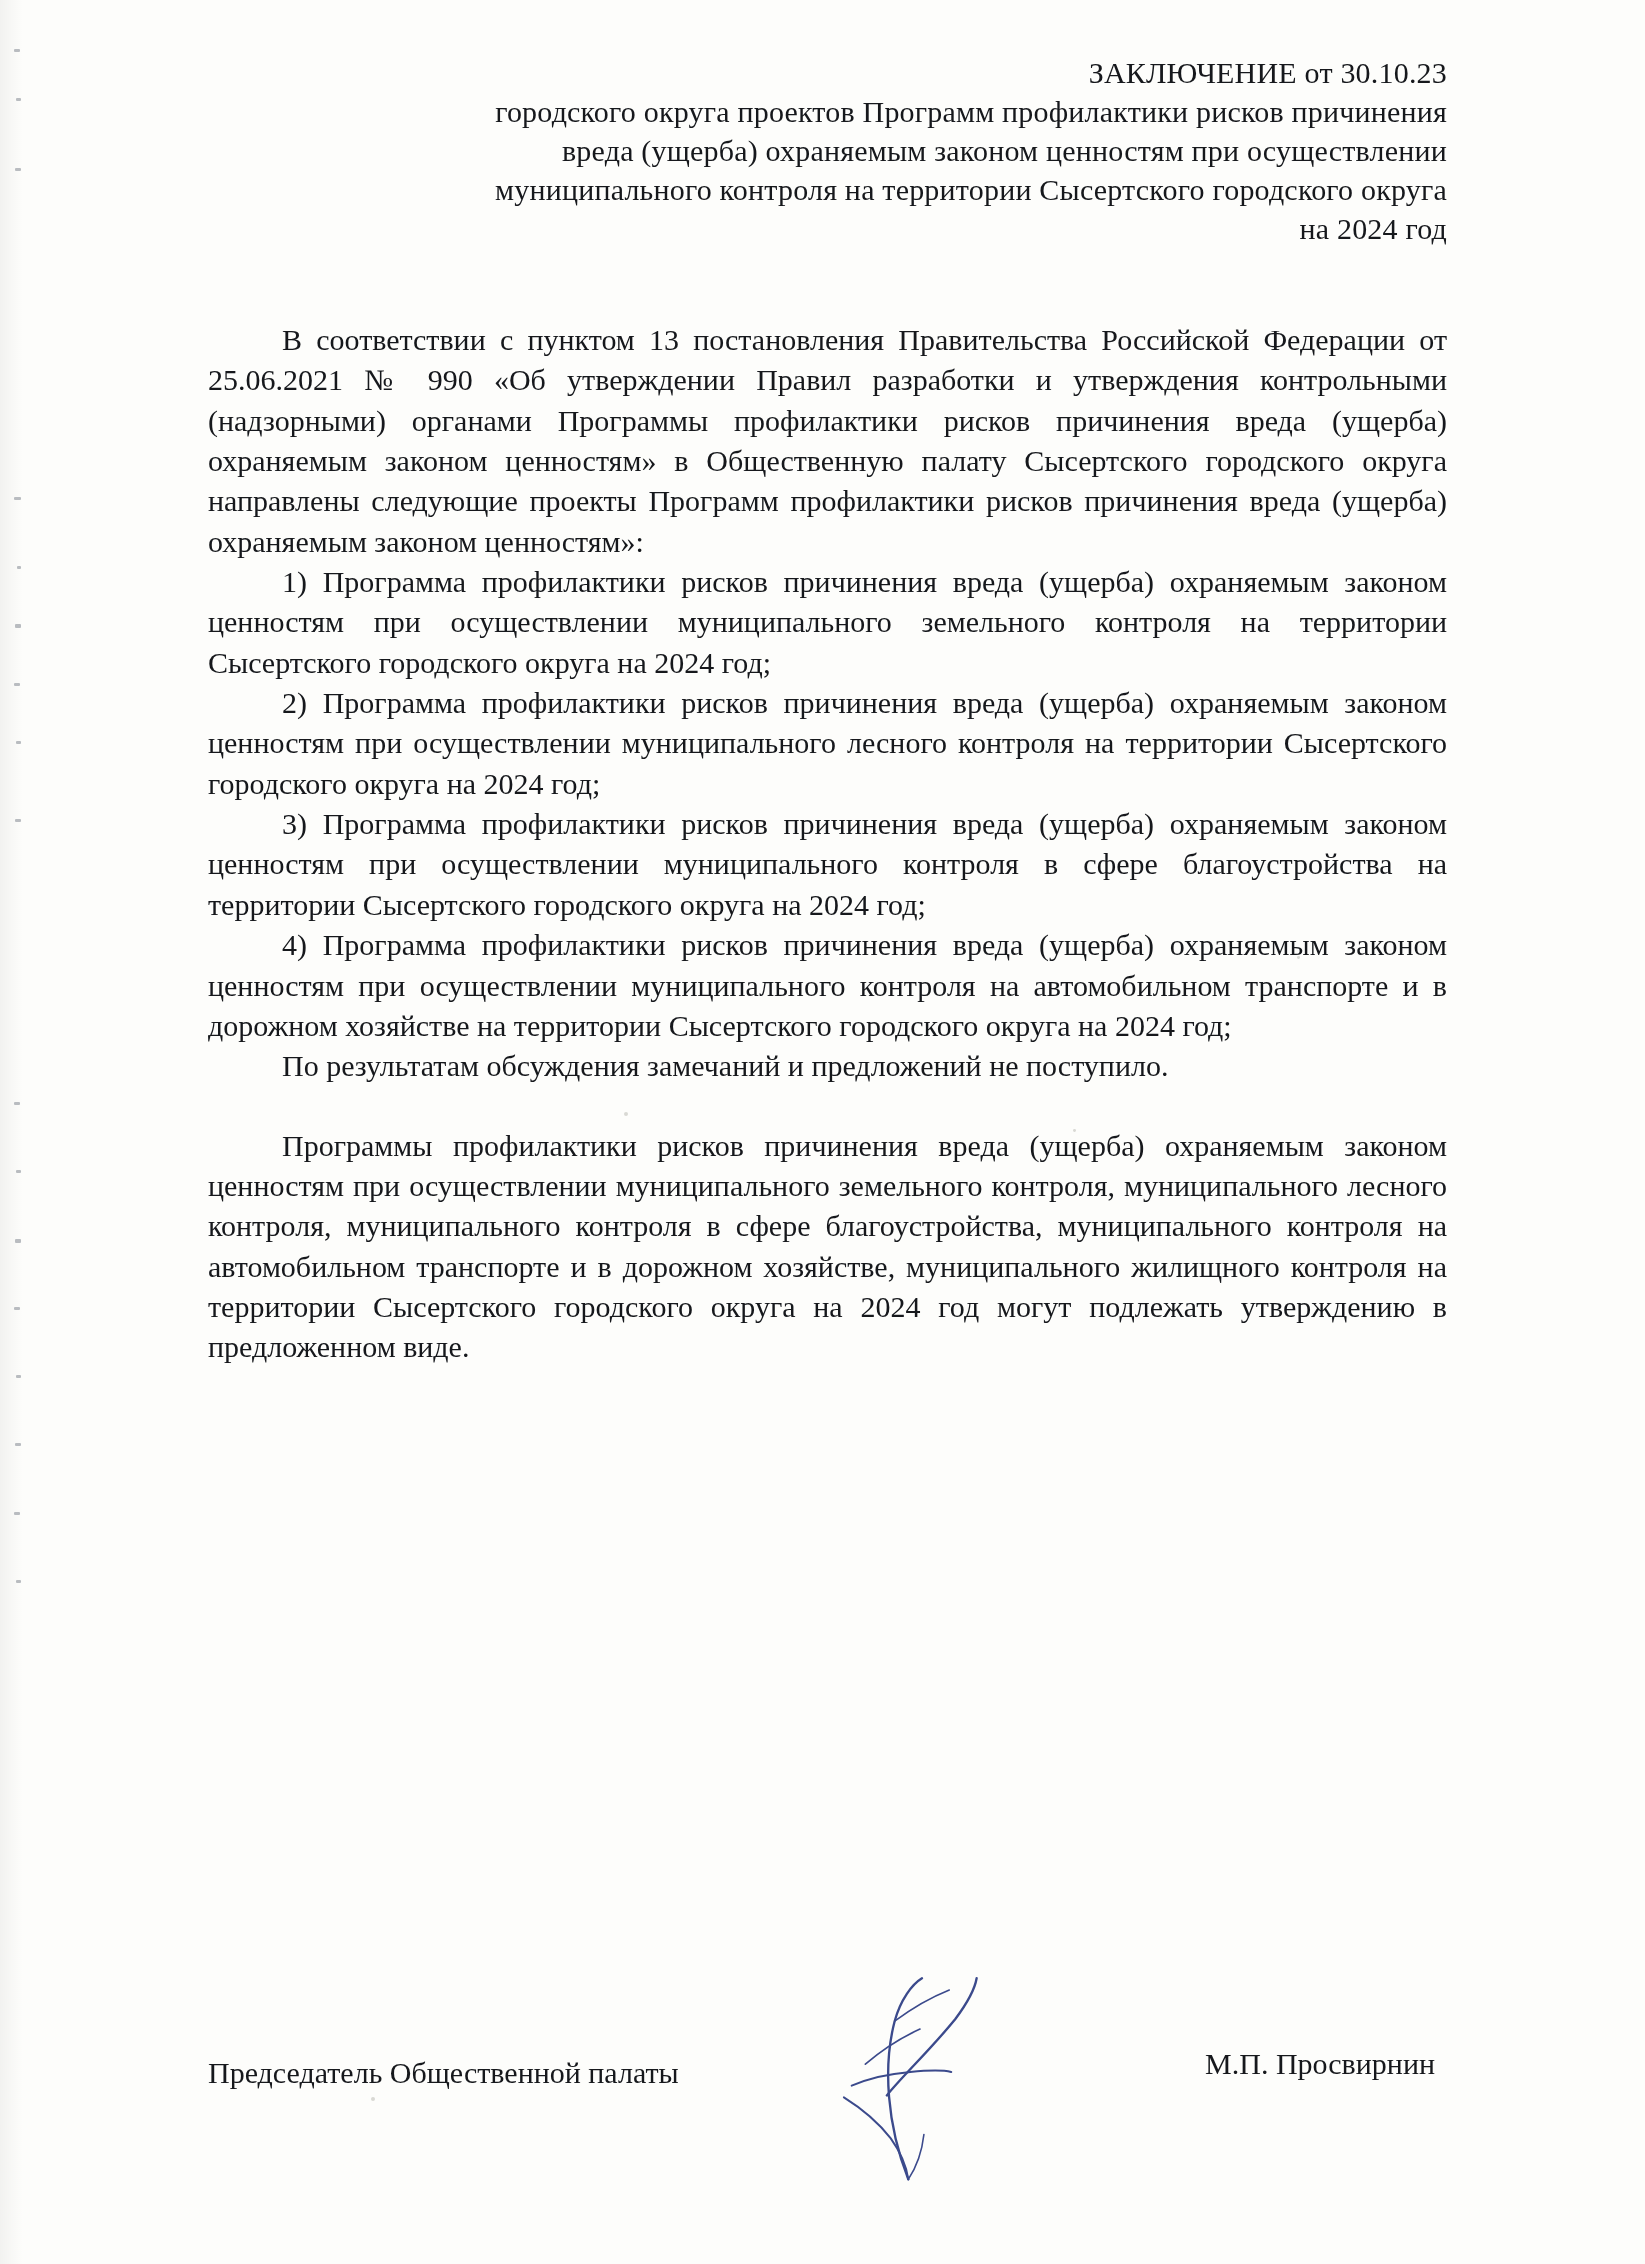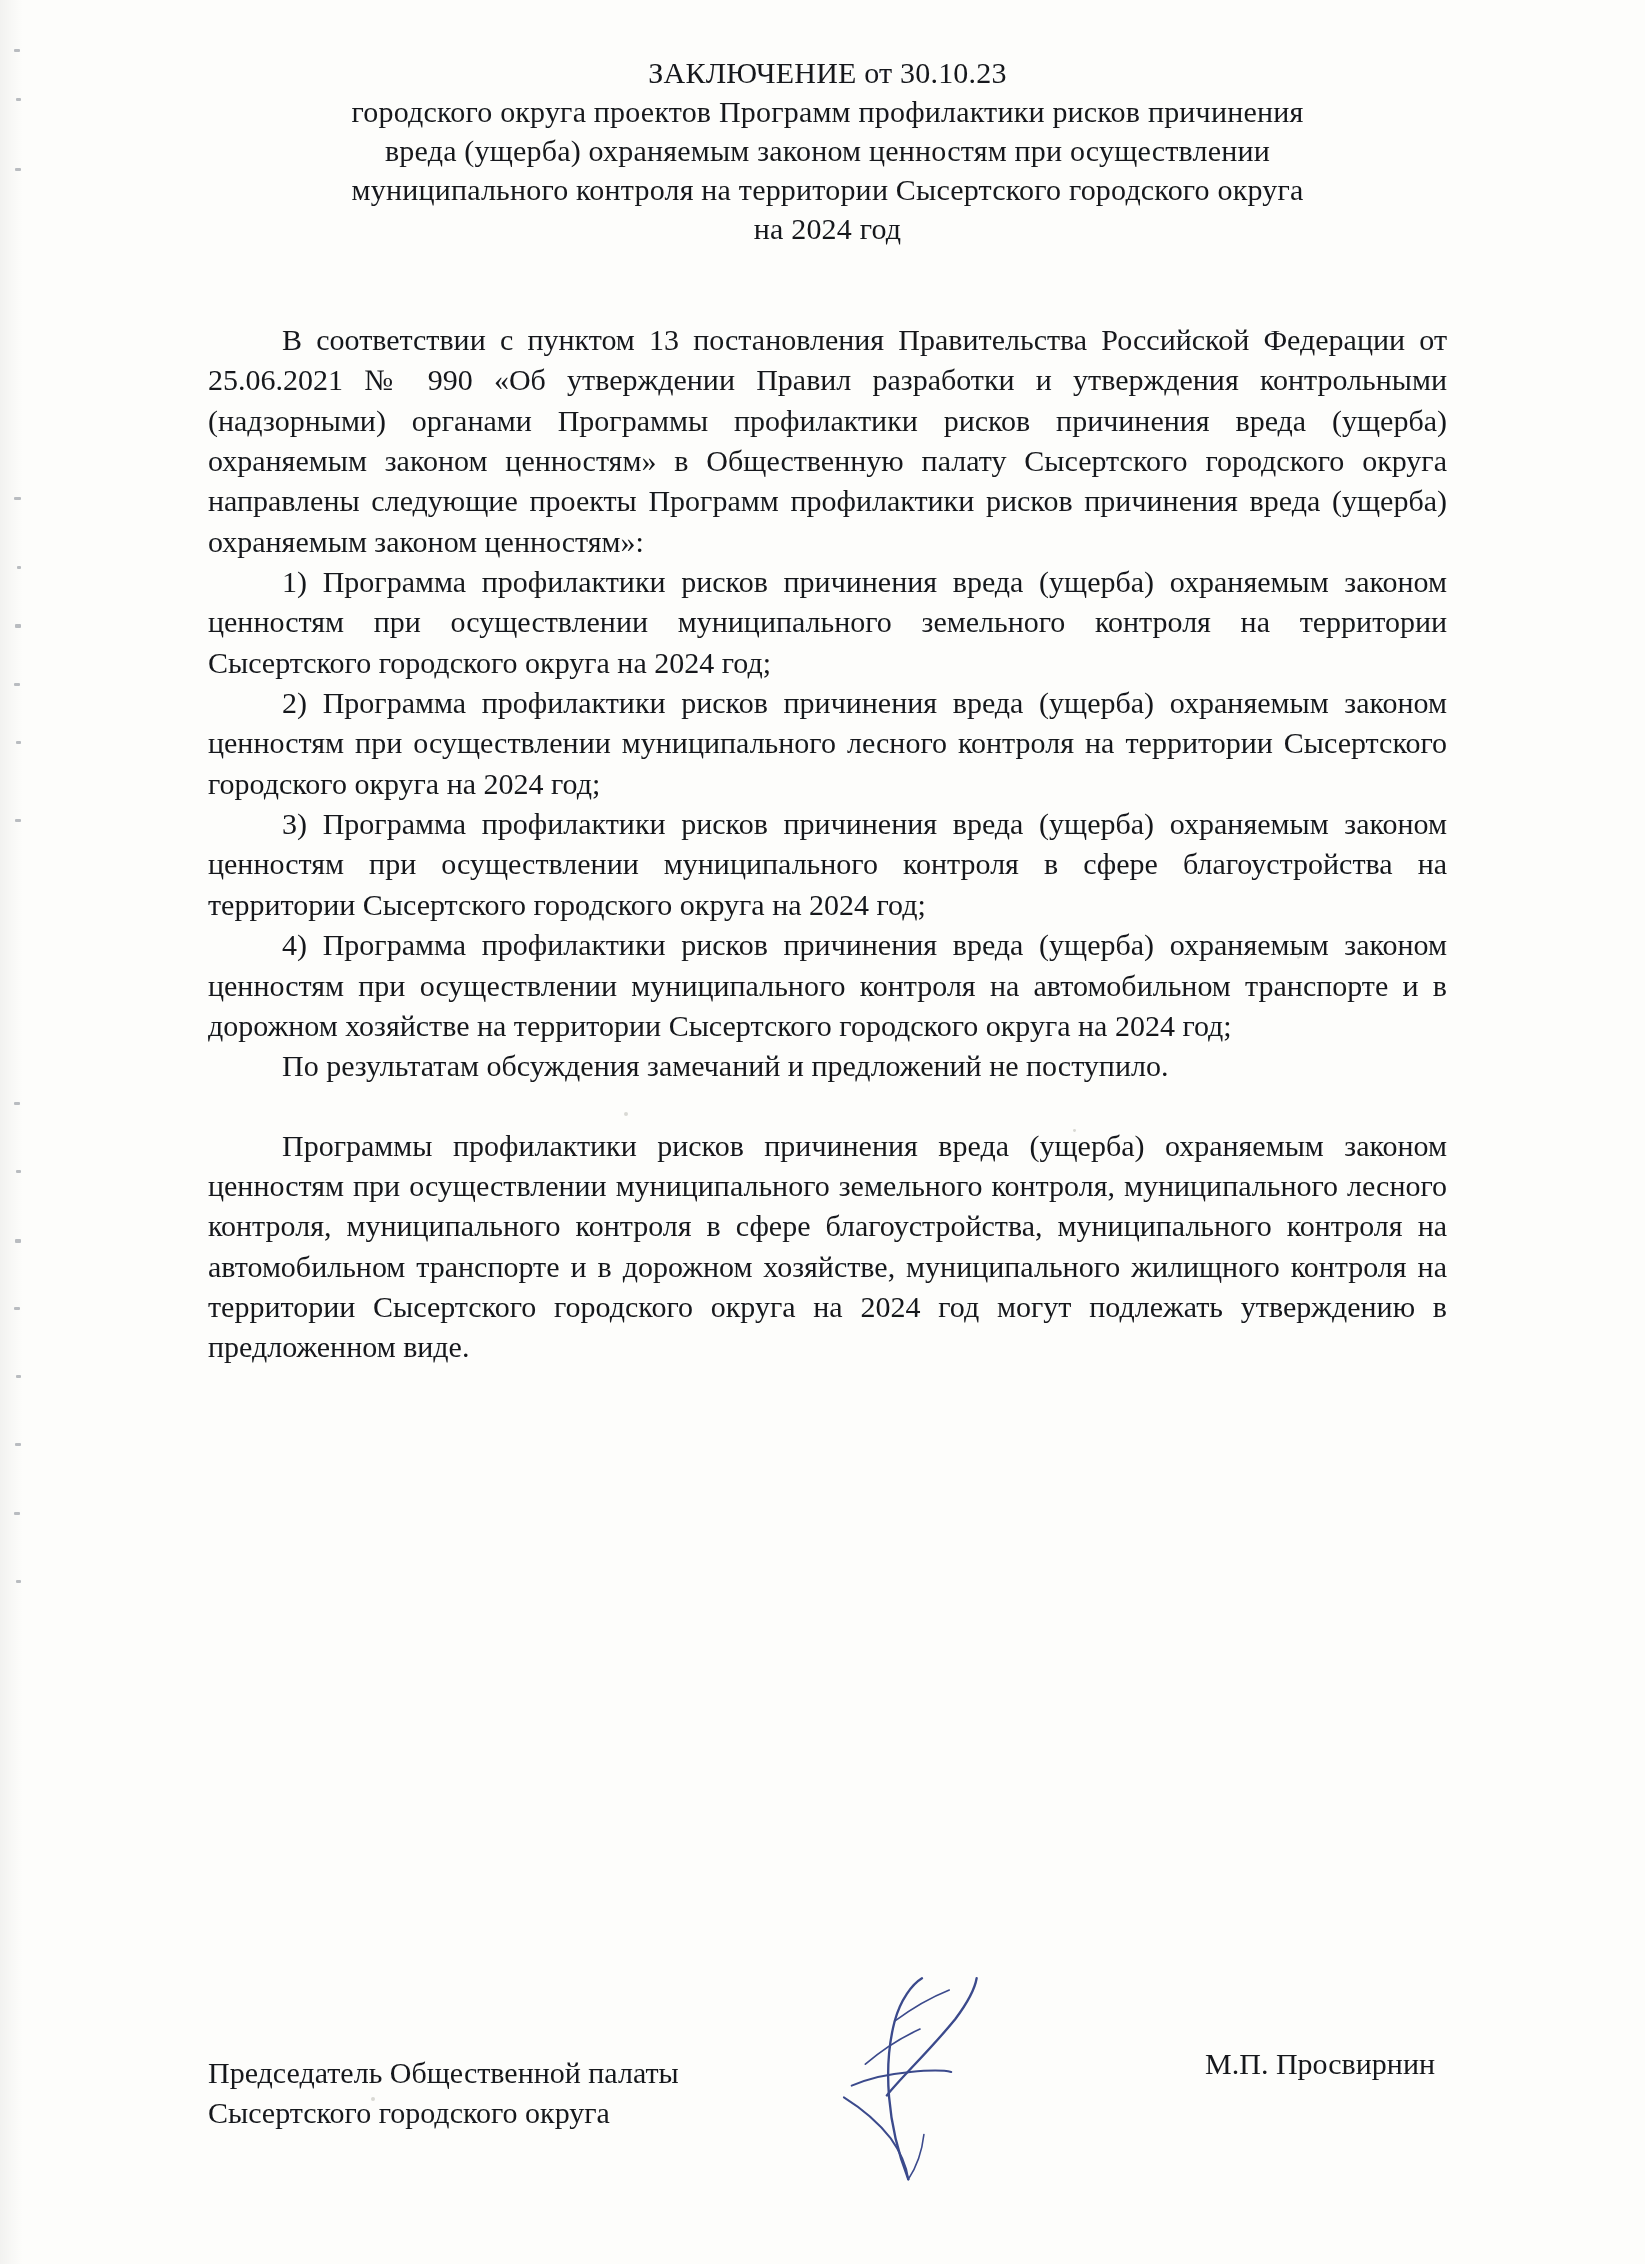--- a/index.html
+++ b/index.html
@@ -47,21 +47,21 @@
     left: 208px;
     top: 53px;
     width: 1239px;
   }
   .title {
     text-align: center;
     font-size: 30px;
     line-height: 1.30;
     letter-spacing: 0.2px;
   }
-  .title .l1 { display: block; }
+  .title .l1 { display: block; text-align: right; }
   .body {
     margin-top: 72px;
     font-size: 30px;
     line-height: 1.345;
     text-align: justify;
     text-justify: inter-word;
     font-family: Liberation Serif, serif;
   }
   .body p {
     margin: 0;
@@ -153,21 +153,20 @@
       <p>3) Программа профилактики рисков причинения вреда (ущерба) охраняемым законом ценностям при осуществлении муниципального контроля в сфере благоустройства на территории Сысертского городского округа на 2024 год;</p>
       <p>4) Программа профилактики рисков причинения вреда (ущерба) охраняемым законом ценностям при осуществлении муниципального контроля на автомобильном транспорте и в дорожном хозяйстве на территории Сысертского городского округа на 2024 год;</p>
       <p>По результатам обсуждения замечаний и предложений не поступило.</p>
       <p class="gap-before">Программы профилактики рисков причинения вреда (ущерба) охраняемым законом ценностям при осуществлении муниципального земельного контроля, муниципального лесного контроля, муниципального контроля в сфере благоустройства, муниципального контроля на автомобильном транспорте и в дорожном хозяйстве, муниципального жилищного контроля на территории Сысертского городского округа на 2024 год могут подлежать утверждению в предложенном виде.</p>
     </div>
   </div>
 
   <div class="sign">
     <div class="sign-left">
       <div>Председатель Общественной палаты</div>
-      <div>Сысертского городского округа</div>
     </div>
 
     <svg class="signature" viewBox="0 0 220 250" xmlns="http://www.w3.org/2000/svg">
       <g fill="none" stroke="#3b4a8c" stroke-width="2.4" stroke-linecap="round">
         <path d="M118 236 C 96 180, 92 120, 104 74 C 110 52, 122 36, 132 30"></path>
         <path d="M96 150 C 112 130, 140 104, 166 72 C 178 56, 186 42, 188 30"></path>
         <path d="M60 140 C 74 134, 96 128, 120 126 C 140 124, 154 124, 162 126" stroke-width="2.1"></path>
         <path d="M52 152 C 68 162, 86 176, 100 194 C 110 208, 116 222, 118 236" stroke-width="2.0"></path>
         <path d="M74 118 C 88 106, 108 92, 130 82" stroke-width="1.7"></path>
         <path d="M104 74 C 120 62, 140 50, 160 42" stroke-width="1.6"></path>

